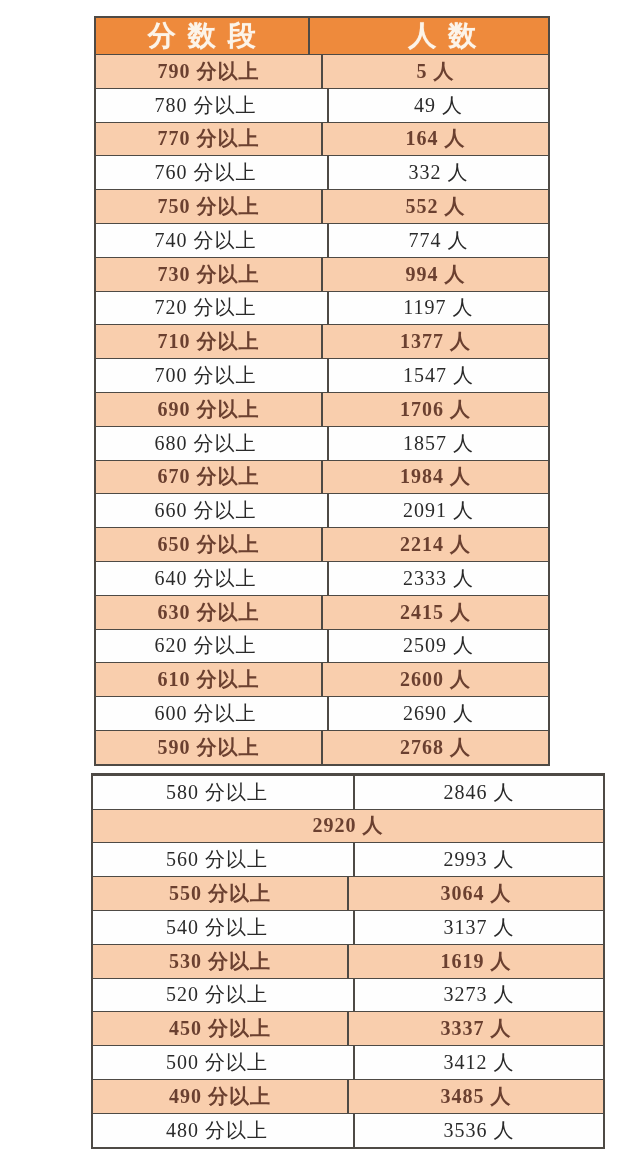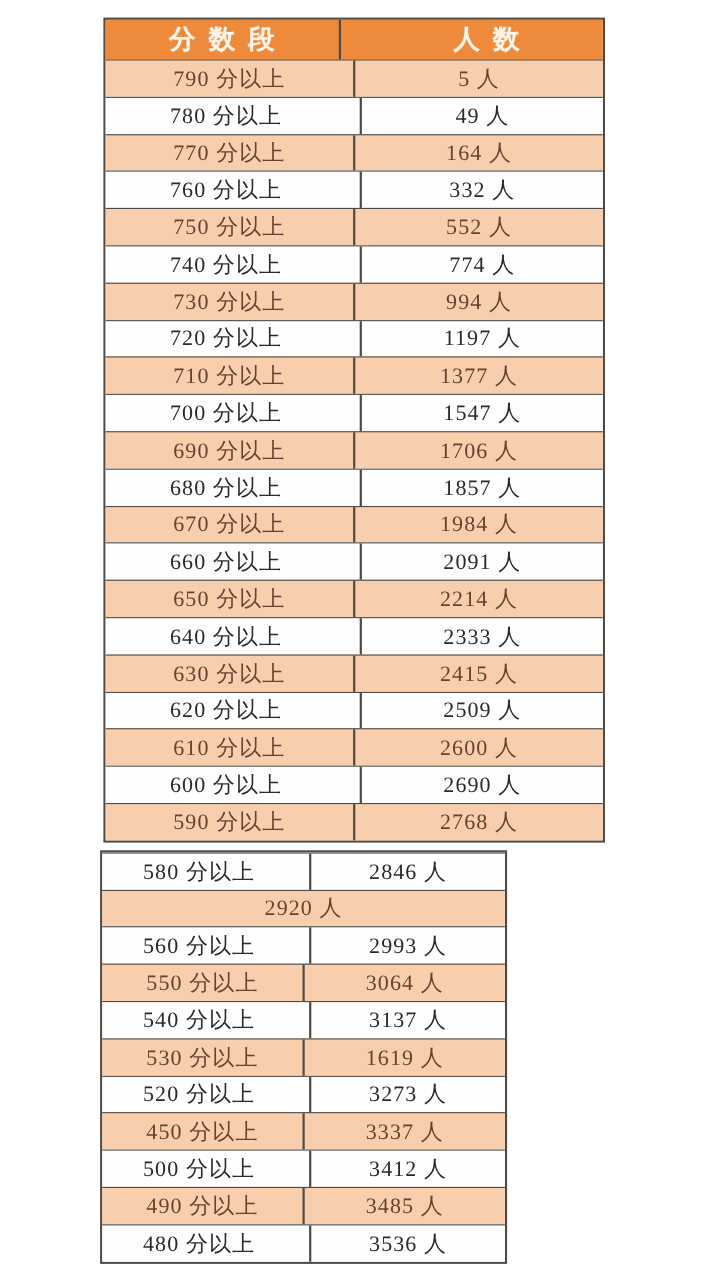--- a/index.html
+++ b/index.html
@@ -32,37 +32,37 @@
     box-sizing: border-box;
     border: 2px solid var(--border-col);
     background: var(--white-bg);
   }
   .tbl-s1 {
     margin: 16px 0 0 94px;
     width: 456px;
   }
   .tbl-s2 {
     margin: 7px 0 0 91px;
-    width: 370px;
+    width: 514px;
   }
   .hrow {
     display: flex;
     height: 36px;
     box-sizing: border-box;
     background: var(--header-bg);
   }
   .hcell {
     flex: 1;
     display: flex;
     align-items: center;
     justify-content: center;
     color: var(--header-text);
     font-family: "Liberation Sans", "DejaVu Sans", sans-serif;
     font-weight: bold;
-    font-size: 24px;
+    font-size: 28px;
     letter-spacing: 12px;
     text-indent: 12px;
     text-shadow: 0 0 1px rgba(255,255,255,0.6);
   }
   .hcell + .hcell {
     border-left: 2px solid var(--border-col);
     padding-left: 27px;
   }
   .row {
     display: flex;
@@ -80,20 +80,21 @@
     white-space: pre;
   }
   .cell + .cell {
     border-left: 2px solid var(--border-col);
   }
   .row.peach {
     background: var(--peach-bg);
   }
   .row.peach .cell {
     color: var(--text-peach);
+    font-weight: bold;
   }
   .row.white {
     background: var(--white-bg);
     gap: 12px;
   }
   .row.white .cell {
     color: var(--text-dark);
   }
 </style>
 </head>

